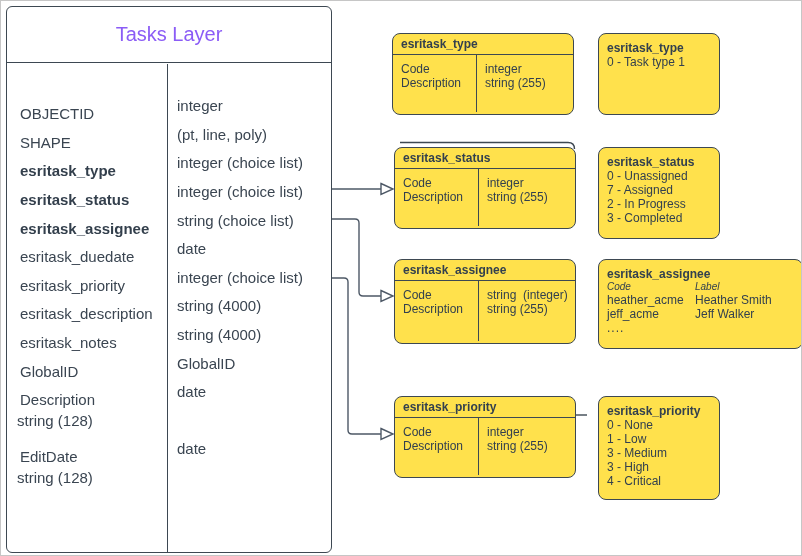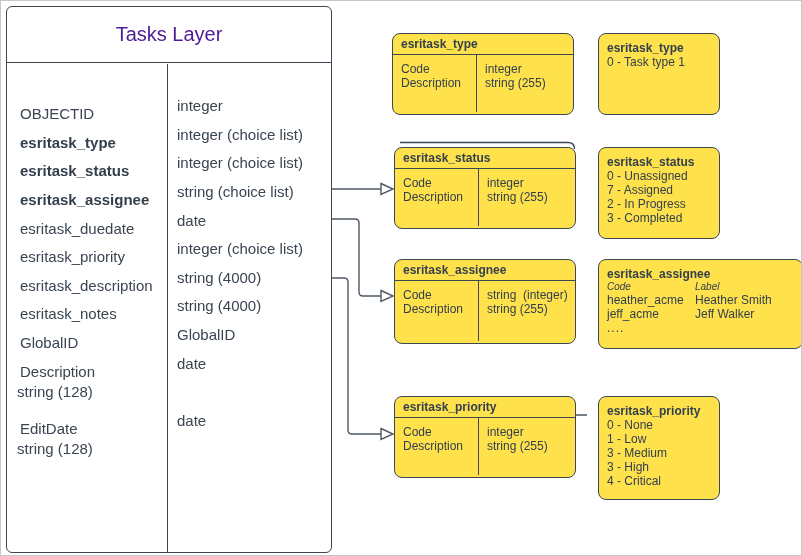--- a/index.html
+++ b/index.html
@@ -18,21 +18,21 @@
 
   
   .main-table {
     position:absolute; left:5px; top:5px; width:326px; height:547px;
     background:#fff; border:1.5px solid var(--stroke); border-radius:6px;
     box-sizing:border-box;
   }
   .mt-header {
     height:55px; border-bottom:1.5px solid var(--stroke);
     display:flex; align-items:center; justify-content:center;
-    font-size:20px; color:#4c1d95;
+    font-size:20px; color:#8b5cf6;
   }
   .mt-divider {
     position:absolute; left:160px; top:56.5px; bottom:0; width:1px;
     background:var(--stroke);
   }
   .mt-body { position:absolute; top:56.5px; left:0; right:0; bottom:0; padding-top:28px; }
   .mt-row { display:flex; height:28.6px; align-items:center; font-size:15px; color:#3A4551; }
   .mt-name { width:160px; padding-left:13px; box-sizing:border-box;margin-top:16px; }
   .mt-type { padding-left:10px; }
   .mt-row.bold .mt-name { font-weight:bold; color:#333F4C; }
@@ -93,20 +93,24 @@
     <path class="stray" d="M574,414 H586"></path>
   </svg>
 
   <div class="main-table">
     <div class="mt-header">Tasks Layer</div>
     <div class="mt-divider"></div>
     <div class="mt-body">
       <div class="mt-row">
           <div class="mt-name">OBJECTID</div>
           <div class="mt-type">integer</div>
+        </div>
+      <div class="mt-row">
+          <div class="mt-name">SHAPE</div>
+          <div class="mt-type">(pt, line, poly)</div>
         </div>
       <div class="mt-row bold">
           <div class="mt-name">esritask_type</div>
           <div class="mt-type">integer (choice list)</div>
         </div>
       <div class="mt-row bold">
           <div class="mt-name">esritask_status</div>
           <div class="mt-type">integer (choice list)</div>
         </div>
       <div class="mt-row bold">

